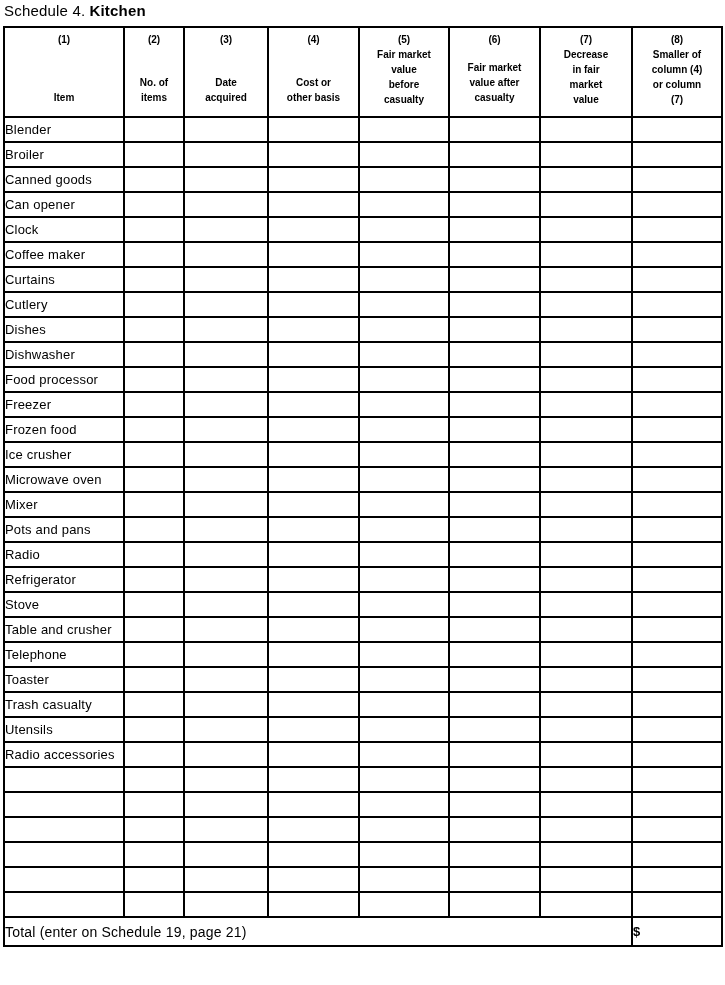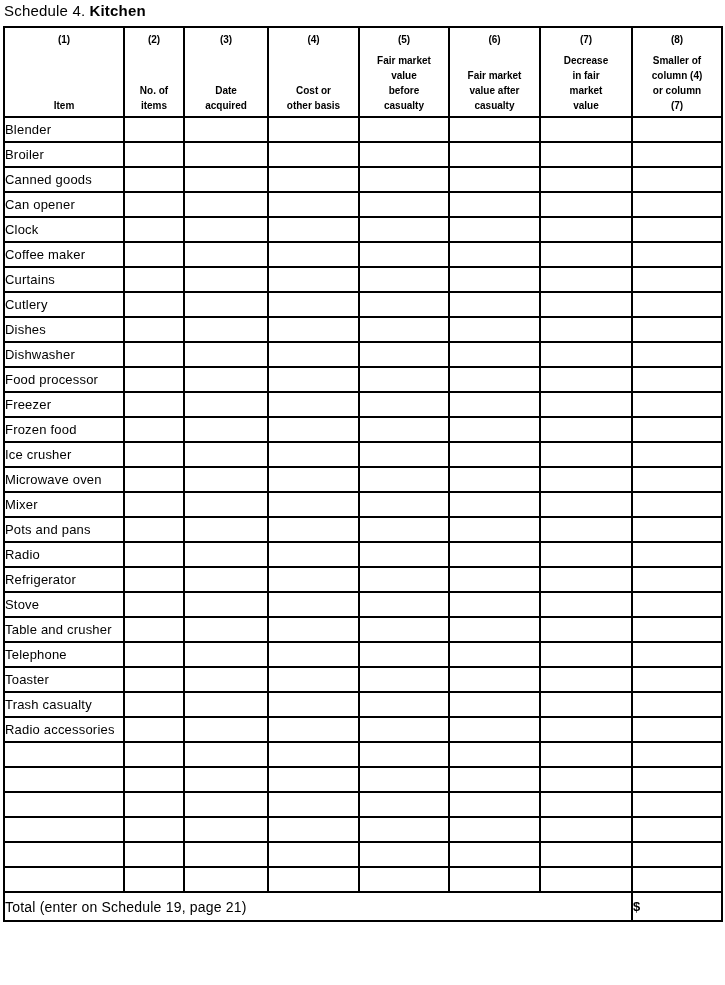--- a/index.html
+++ b/index.html
@@ -50,21 +50,21 @@
     flex-direction: column;
     justify-content: space-between;
     align-items: center;
     height: 88px;
     font-weight: bold;
     font-size: 10px;
     line-height: 15px;
     text-align: center;
   }
   .hnum { padding-top: 4px; }
-  .hlbl { white-space: pre-line; padding-bottom: 3px; }
+  .hlbl { white-space: pre-line; padding-bottom: 11px; }
   
   tbody td { height: 23px; }
   td.item-cell {
     font-size: 13px;
     letter-spacing: 0.2px;
     padding-left: 6px;
     vertical-align: middle;
     white-space: nowrap;
     overflow: hidden;
   }
@@ -408,20 +408,30 @@
           <td class="item-cell">Trash casualty</td>
           <td></td>
           <td></td>
           <td></td>
           <td></td>
           <td></td>
           <td></td>
           <td></td>
         </tr>
         <tr>
+          <td class="item-cell">Utensils</td>
+          <td></td>
+          <td></td>
+          <td></td>
+          <td></td>
+          <td></td>
+          <td></td>
+          <td></td>
+        </tr>
+        <tr>
           <td class="item-cell">Radio accessories</td>
           <td></td>
           <td></td>
           <td></td>
           <td></td>
           <td></td>
           <td></td>
           <td></td>
         </tr>
         <tr>

